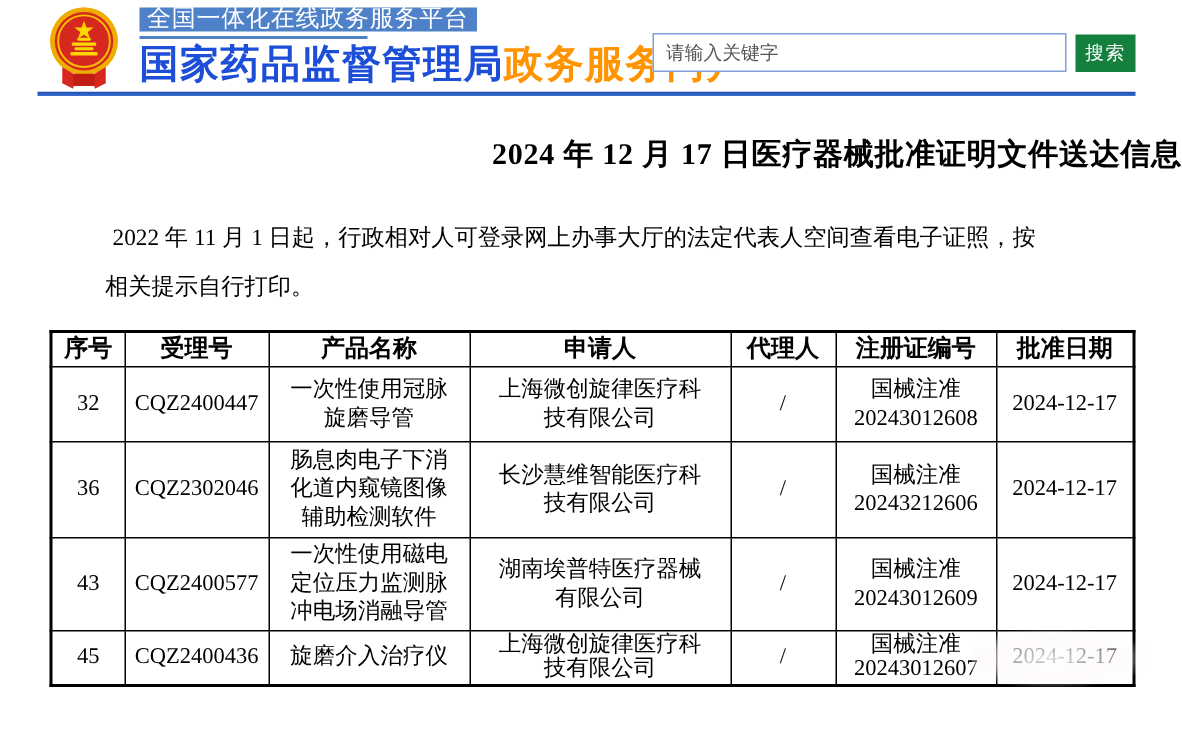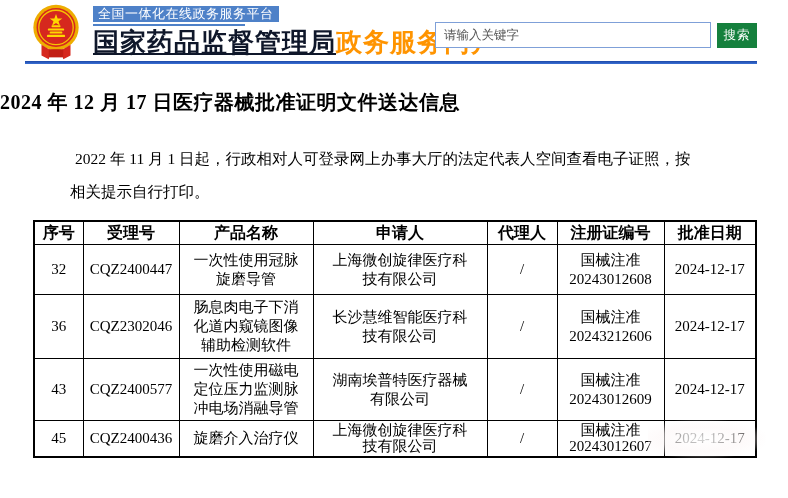--- a/index.html
+++ b/index.html
@@ -18,28 +18,28 @@
     display: flex;
     align-items: center;
     background: #ffffff;
   }
   .emblem { width: 56px; height: 58px; margin-top: 2px; flex: 0 0 auto; }
   .brand { margin-left: 9px; font-family: "Liberation Sans", "DejaVu Sans", sans-serif; }
   .platform-tag {
     display: inline-block;
     background: #4e81c8;
     color: #ffffff;
-    font-size: 13px;
+    font-size: 16px;
     line-height: 16px;
     padding: 0 5px;
     letter-spacing: 0.5px;
   }
   .tag-underline { width: 152px; height: 2px; background: #4e81c8; margin-top: 2px; }
   .brand-title { margin-top: 1px; font-size: 26px; font-weight: bold; letter-spacing: 1px; line-height: 30px; white-space: nowrap; }
-  .org-name { color: #0f172a; text-decoration: underline; }
+  .org-name { color: #1d4ed8; }
   .portal-name { color: #ff9400; }
   .search-area {
     position: absolute;
     right: 31px; top: 22px;
     display: flex;
     align-items: center;
     font-family: "Liberation Sans", "DejaVu Sans", sans-serif;
   }
   .search-input {
     width: 276px; height: 26px;
@@ -62,21 +62,21 @@
   }
   .header-divider {
     margin-left: 25px;
     width: 732px;
     height: 3px;
     background: linear-gradient(#1c49a8, #3a6fd4);
   }
   
   .doc-title {
     margin-top: 25px;
-    text-align: left;
+    text-align: right;
     font-size: 20px;
     font-weight: bold;
     letter-spacing: 0.5px;
   }
   .notice {
     margin: 26px 60px 0 70px;
     font-size: 15.5px;
     line-height: 33px;
   }
   .notice .line1 { text-indent: 5px; }

